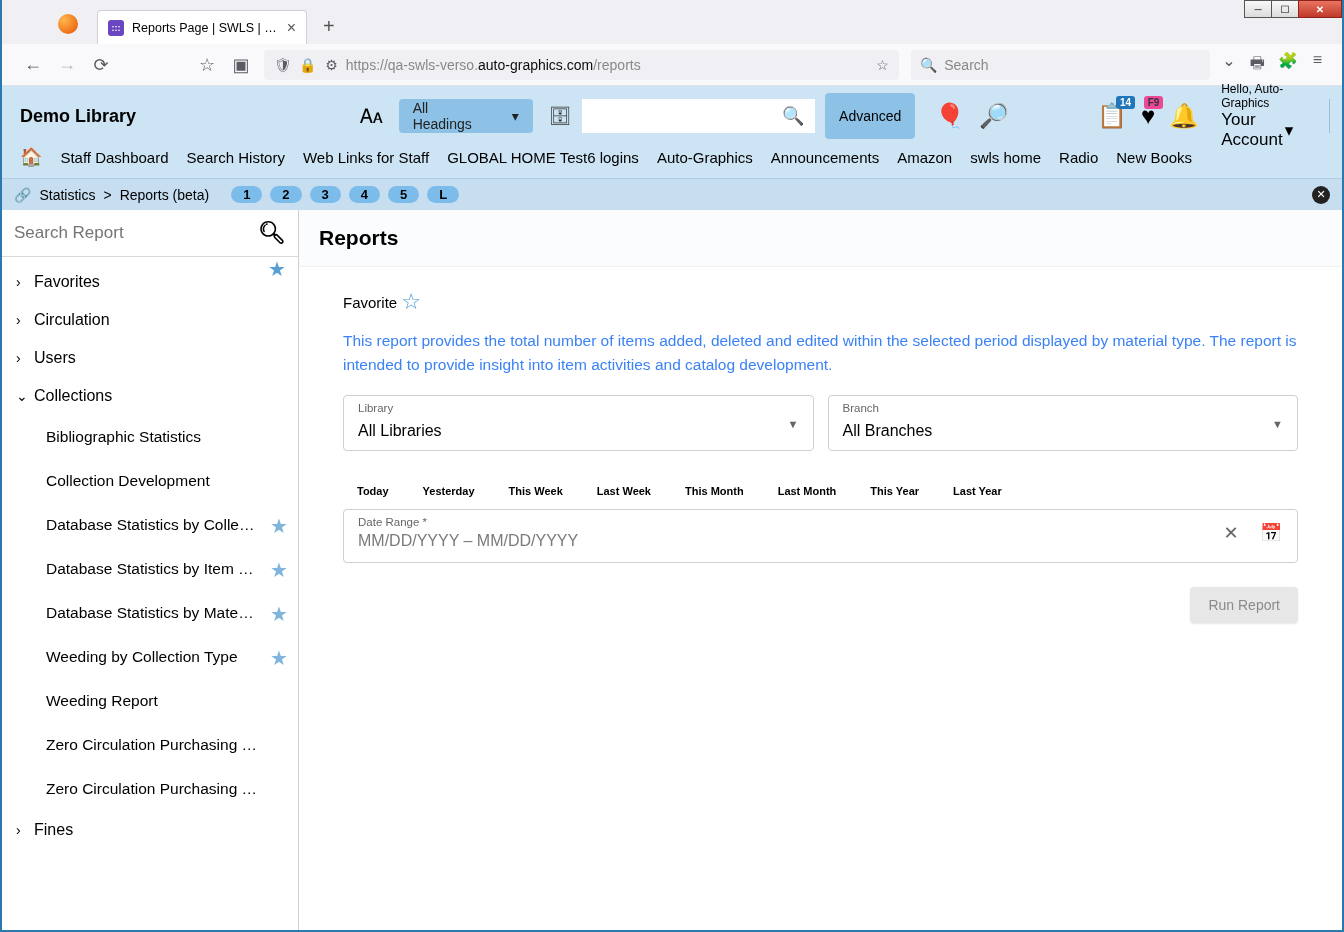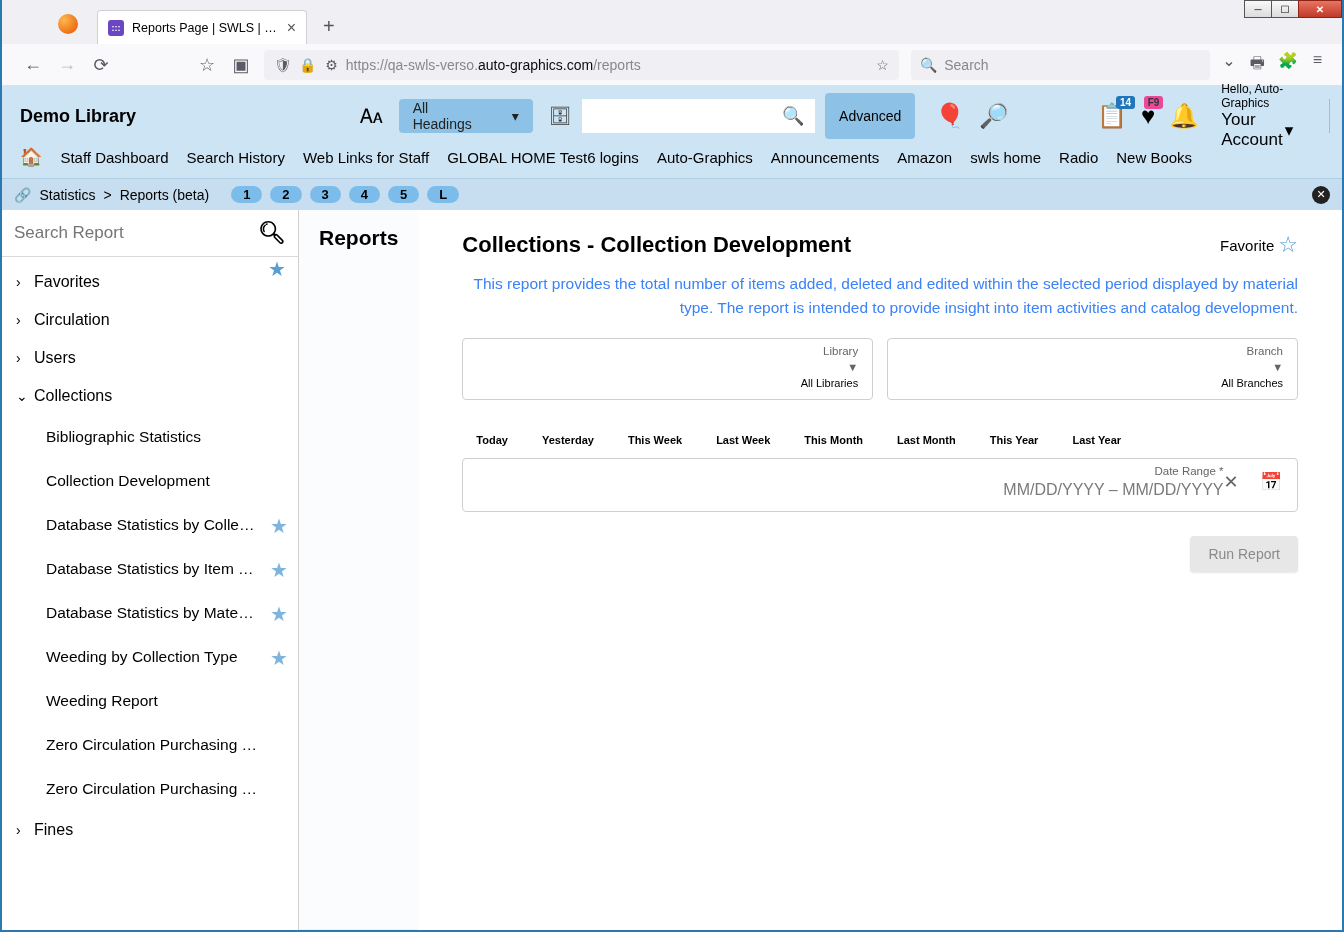--- a/index.html
+++ b/index.html
@@ -73,33 +73,33 @@
 .sidebar-search input { flex: 1; border: none; outline: none; font-size: 17px; color: #888; background: transparent; }
 .sidebar-search .mag { font-size: 22px; cursor: pointer; font-weight: bold; }
 .category-list { flex: 1; overflow: auto; padding-top: 6px; }
 .cat-row { display: flex; align-items: center; padding: 10px 14px; font-size: 16px; cursor: pointer; position: relative; }
 .cat-row .chev { width: 18px; font-size: 14px; }
 .cat-row .star { position: absolute; right: 12px; color: #5a9fd4; font-size: 20px; top: -6px; }
 .sub-items { padding-left: 34px; }
 .sub-row { padding: 13px 14px 13px 10px; font-size: 15.5px; cursor: pointer; position: relative; white-space: nowrap; overflow: hidden; text-overflow: ellipsis; padding-right: 40px; }
 .sub-row .mini-star { position: absolute; right: 10px; top: 11px; color: #7fb5dd; font-size: 20px; }
 
-.main-area { flex: 1; background: #fff; display: flex; flex-direction: row; text-align: right; }
+.main-area { flex: 1; background: #fff; display: flex; flex-direction: column; }
 .main-title-row { padding: 16px 20px; font-size: 21px; font-weight: bold; border-bottom: 1px solid #f0f0f0; background: #fafcfd; }
 .main-body { padding: 22px 44px; }
 .report-head { display: flex; justify-content: space-between; align-items: center; }
 .report-title { font-size: 22px; font-weight: 600; }
 .fav-toggle { display: flex; align-items: center; gap: 4px; font-size: 15px; cursor: pointer; }
 .fav-toggle .star-outline { color: #4a9ad4; font-size: 22px; }
 .report-desc { margin-top: 14px; font-size: 15.5px; line-height: 1.55; color: #3b82f6; }
 
 .filter-row { display: flex; gap: 14px; margin-top: 18px; }
 .select-box { flex: 1; border: 1px solid #cfcfcf; border-radius: 4px; padding: 6px 14px 10px; position: relative; cursor: pointer; }
 .select-label { font-size: 11.5px; color: #666; }
-.select-val { font-size: 11px; margin-top: 20px; }
+.select-val { font-size: 16px; margin-top: 8px; }
 .select-chev { position: absolute; right: 14px; top: 22px; font-size: 11px; color: #666; }
 
 .chips-row { display: flex; gap: 34px; margin-top: 34px; font-size: 11px; font-weight: 600; padding-left: 14px; }
 .chips-row span { cursor: pointer; }
 .date-range-box { border: 1px solid #cfcfcf; border-radius: 4px; margin-top: 12px; padding: 6px 14px 12px; display: flex; align-items: center; }
 .date-label { font-size: 11.5px; color: #666; display: block; }
 .date-placeholder { font-size: 16px; color: #7a7a7a; margin-top: 4px; }
 .date-icons { margin-left: auto; display: flex; gap: 22px; font-size: 18px; color: #666; }
 .date-icons span { cursor: pointer; }
 .run-row { display: flex; justify-content: flex-end; margin-top: 24px; }
@@ -255,21 +255,20 @@
         <span class="chev">›</span>
         <span>Fines</span>
       </div>
     </div>
   </div>
 
   <div class="main-area">
     <div class="main-title-row">Reports</div>
     <div class="main-body">
       <div class="report-head">
-        <div class="report-title">Collections - Collection Development</div>
         <div class="fav-toggle">
           <span>Favorite</span>
           <span class="star-outline">☆</span>
         </div>
       </div>
       <div class="report-desc">This report provides the total number of items added, deleted and edited within the selected period displayed by material type. The report is intended to provide insight into item activities and catalog development.</div>
       <div class="filter-row">
         <div class="select-box">
           <div class="select-label">Library</div>
           <div class="select-val">All Libraries</div>

